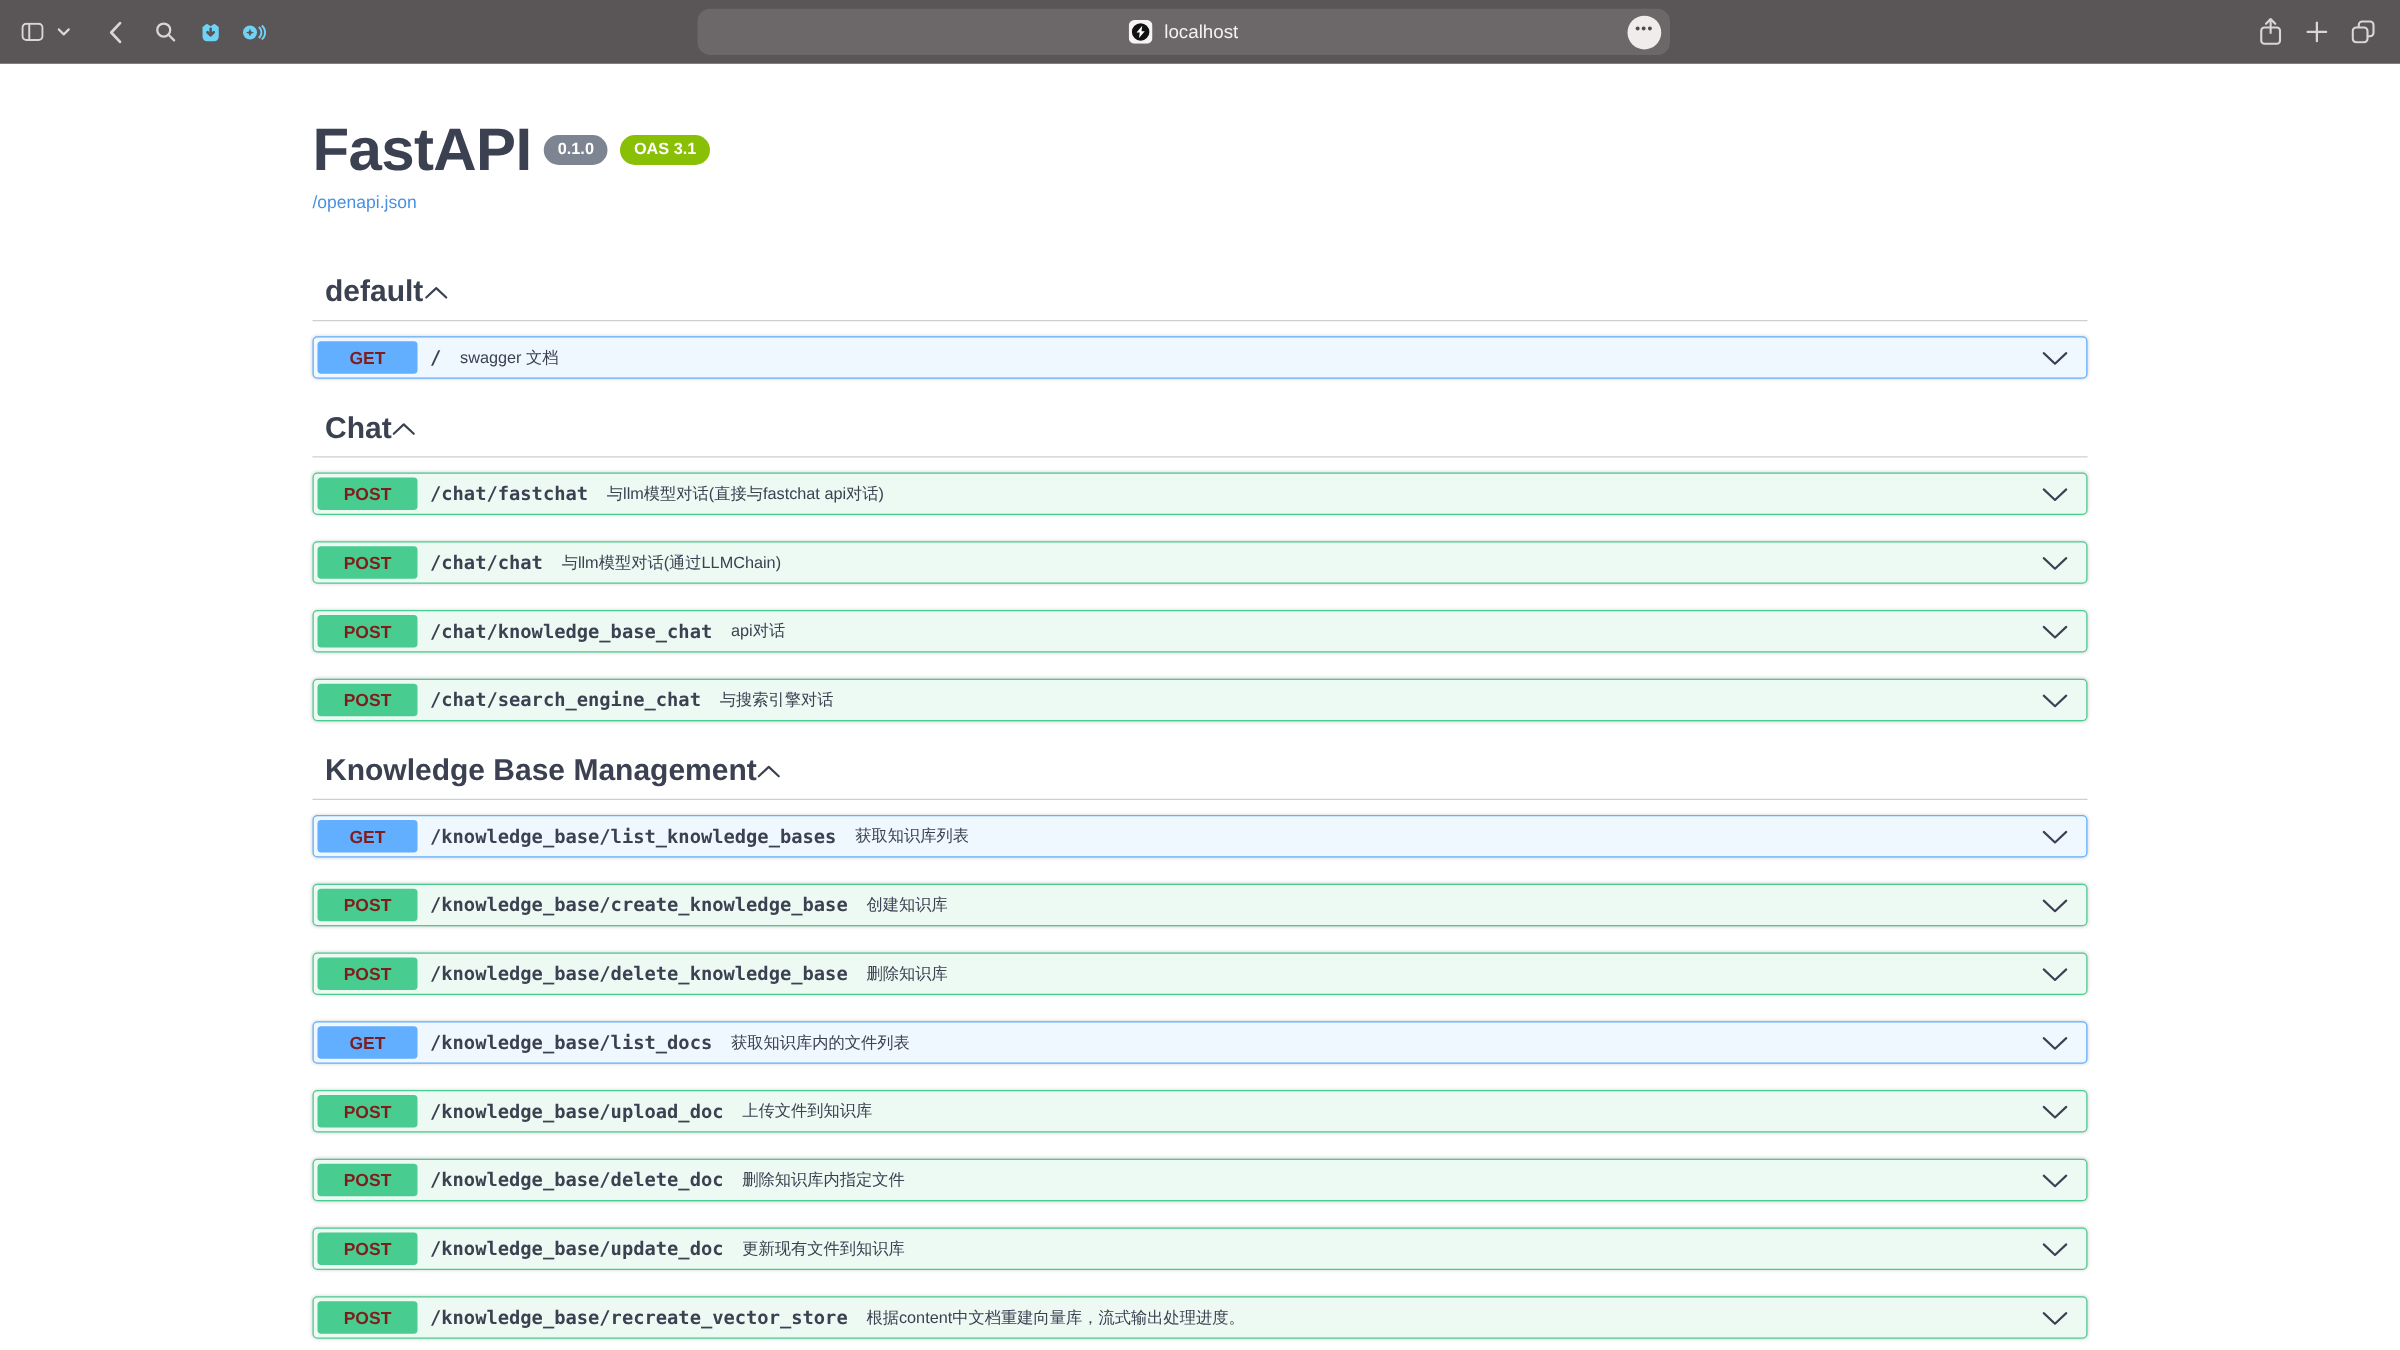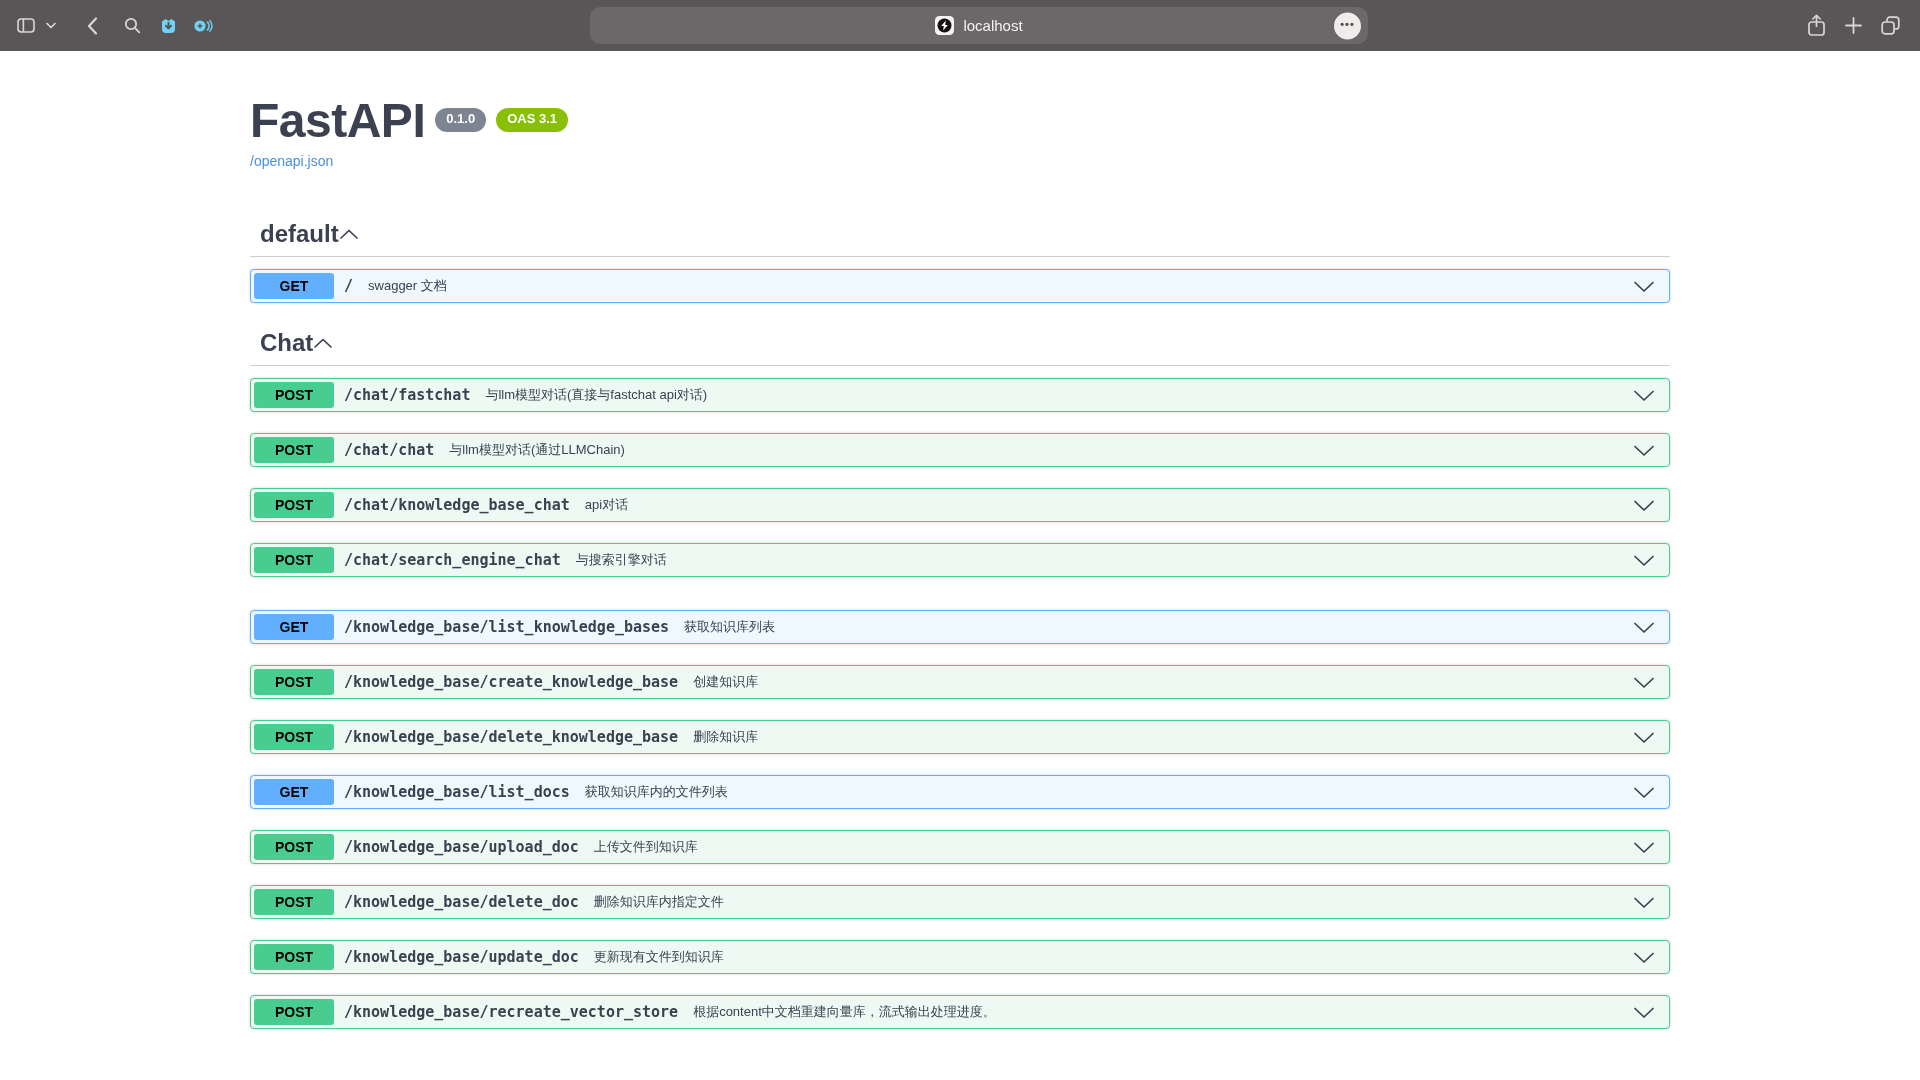--- a/index.html
+++ b/index.html
@@ -20,21 +20,21 @@
     font-family:"Liberation Sans", sans-serif;
     color:var(--heading);
   }
   
   .chrome{
     position:relative;height:51px;background:var(--chrome-bg);
   }
   .chrome .abs{position:absolute;top:0;height:51px;display:flex;align-items:center;}
   .tbtn{display:flex;align-items:center;justify-content:center;background:none;border:none;padding:0;cursor:default;}
   .urlbar{
-    position:absolute;left:590px;top:7px;width:778px;height:37px;
+    position:absolute;left:558px;top:7px;width:778px;height:37px;
     background:var(--urlbar-bg);border-radius:10px;
     display:flex;align-items:center;justify-content:center;
   }
   .urlbar .site{display:flex;align-items:center;gap:9px;}
   .urlbar .host{color:#f4f2f2;font-size:15px;}
   .more-circle{
     position:absolute;right:7px;top:50%;transform:translateY(-50%);
     width:27px;height:27px;border-radius:50%;background:#efeceb;
     display:flex;align-items:center;justify-content:center;
     border:none;padding:0;
@@ -69,21 +69,21 @@
   .opblock{
     display:flex;align-items:center;
     height:34px;margin:0 0 21px;padding:0 14px 0 3px;
     border:1px solid var(--method-color);
     background:var(--method-bg);
     border-radius:4px;
     box-shadow:0 0 3px rgba(0,0,0,.19);
   }
   .method-badge{
     min-width:80px;height:26px;line-height:26px;text-align:center;
-    background:var(--method-color);color:#000000;
+    background:var(--method-color);color:#7f1d1d;
     font-size:14px;font-weight:700;border-radius:3px;
     font-family:"Liberation Sans", sans-serif;
   }
   .op-path{
     margin-left:10px;
     font-family:"DejaVu Sans Mono","Liberation Mono",monospace;
     font-size:15px;font-weight:700;color:var(--heading);letter-spacing:0;
   }
   .op-summary{margin-left:15px;font-size:13px;color:var(--heading);}
   .op-toggle{margin-left:auto;background:none;border:none;padding:0;display:flex;align-items:center;}
@@ -273,20 +273,30 @@
         <svg width="22" height="13" viewBox="0 0 22 13">
           <polyline points="2,2.5 11,11 20,2.5" fill="none" stroke="#3b4151" stroke-width="1.7" stroke-linecap="round" stroke-linejoin="round"></polyline>
         </svg>
       </span>
     </button>
   </div>
 </div>
   </div>
 
   <div class="tag-section">
+    <div class="tag-header">
+      <h3 class="tag-title">Knowledge Base Management</h3>
+      <button class="tag-toggle">
+        <span>
+          <svg width="20" height="12" viewBox="0 0 20 12">
+            <polyline points="2,10 10,2.5 18,10" fill="none" stroke="#3b4151" stroke-width="1.7" stroke-linecap="round" stroke-linejoin="round"></polyline>
+          </svg>
+        </span>
+      </button>
+    </div>
     <div class="operations">
   <div class="opblock" style="--method-color: #61affe; --method-bg: #eff7ff;">
     <span class="method-badge">GET</span>
     <span class="op-path">/knowledge_base/list_knowledge_bases</span>
     <span class="op-summary">获取知识库列表</span>
     <button class="op-toggle">
       <span>
         <svg width="22" height="13" viewBox="0 0 22 13">
           <polyline points="2,2.5 11,11 20,2.5" fill="none" stroke="#3b4151" stroke-width="1.7" stroke-linecap="round" stroke-linejoin="round"></polyline>
         </svg>

